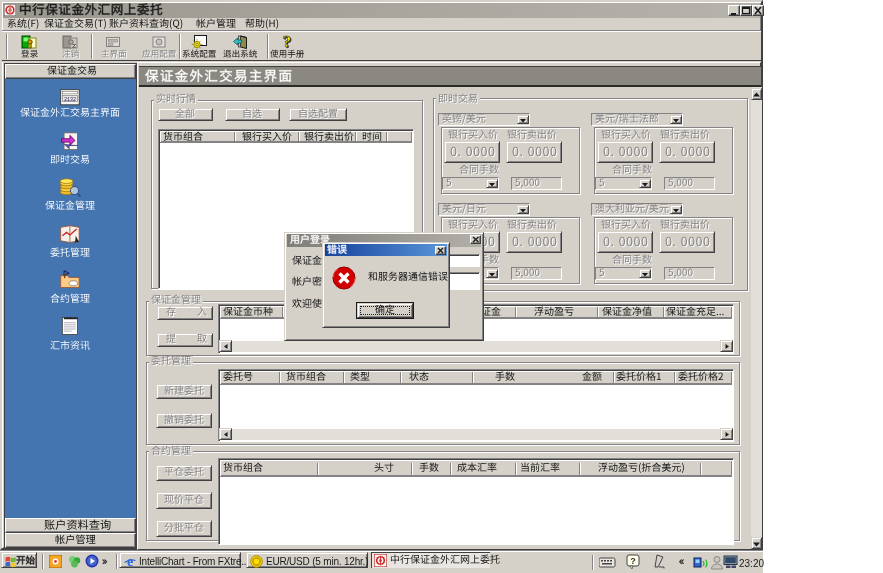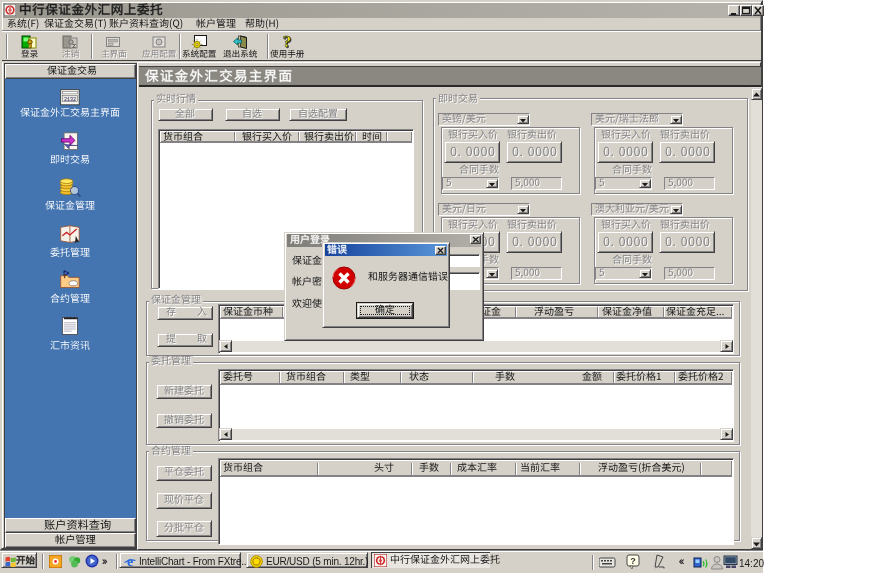--- a/index.html
+++ b/index.html
@@ -1836,21 +1836,21 @@
       <svg width="14" height="15" style="position:absolute;left:710px;top:4px">
         <circle cx="7" cy="4.5" r="3" fill="#cac7c0" stroke="#888"></circle>
         <path d="M1.5 14 a5.5 5 0 0 1 11 0z" fill="#cac7c0" stroke="#888"></path>
       </svg>
       <svg width="17" height="14" style="position:absolute;left:723px;top:4px">
         <rect x="1" y="1" width="13" height="8.5" fill="#9ab" stroke="#234"></rect>
         <rect x="2.2" y="2.2" width="10.6" height="6" fill="#334a66"></rect>
         <rect x="3" y="10.5" width="4.5" height="2.5" fill="#446"></rect>
         <rect x="8.5" y="10.5" width="4.5" height="2.5" fill="#446"></rect>
       </svg>
-      <div style="left:739px;top:7px;position:absolute;font-size:10px;color:#1a1a1a;z-index:32">14:20</div>
+      <div style="left:739px;top:7px;position:absolute;font-size:10px;color:#1a1a1a;z-index:32">23:20</div>
     </div>
   </div>
 <svg width="0" height="0" style="position:absolute">
     <defs>
       <path id="g4E2D" d="M4.58 -0.40L4.58 1.39L0.96 1.39L0.96 6.14L1.71 6.14L1.71 5.52L4.58 5.52L4.58 8.79L5.37 8.79L5.37 5.52L8.25 5.52L8.25 6.09L9.02 6.09L9.02 1.39L5.37 1.39L5.37 -0.40ZM1.71 4.78L1.71 2.12L4.58 2.12L4.58 4.78ZM8.25 4.78L5.37 4.78L5.37 2.12L8.25 2.12Z"></path>
       <path id="g884C" d="M4.35 0.20L4.35 0.92L9.27 0.92L9.27 0.20ZM2.67 -0.41C2.16 0.32 1.19 1.21 0.35 1.78C0.48 1.92 0.69 2.21 0.79 2.38C1.69 1.74 2.72 0.76 3.39 -0.11ZM3.91 2.96L3.91 3.68L7.28 3.68L7.28 7.83C7.28 7.99 7.21 8.04 7.02 8.05C6.84 8.06 6.16 8.06 5.45 8.03C5.56 8.25 5.67 8.56 5.70 8.77C6.68 8.77 7.25 8.77 7.59 8.66C7.92 8.53 8.04 8.30 8.04 7.84L8.04 3.68L9.55 3.68L9.55 2.96ZM3.07 1.74C2.38 2.88 1.28 4.04 0.25 4.78C0.40 4.93 0.67 5.26 0.78 5.41C1.15 5.11 1.54 4.75 1.92 4.36L1.92 8.83L2.66 8.83L2.66 3.54C3.08 3.04 3.46 2.52 3.78 2Z"></path>
       <path id="g4FDD" d="M4.52 0.74L8.24 0.74L8.24 2.58L4.52 2.58ZM3.80 0.07L3.80 3.26L5.98 3.26L5.98 4.50L3.06 4.50L3.06 5.19L5.54 5.19C4.86 6.25 3.80 7.26 2.77 7.77C2.94 7.91 3.17 8.18 3.29 8.36C4.27 7.79 5.28 6.79 5.98 5.68L5.98 8.80L6.73 8.80L6.73 5.65C7.40 6.75 8.36 7.80 9.28 8.38C9.41 8.19 9.64 7.93 9.81 7.78C8.84 7.26 7.82 6.25 7.18 5.19L9.54 5.19L9.54 4.50L6.73 4.50L6.73 3.26L8.99 3.26L8.99 0.07ZM2.77 -0.37C2.19 1.14 1.23 2.63 0.23 3.59C0.36 3.76 0.58 4.16 0.65 4.33C1.02 3.96 1.38 3.52 1.73 3.04L1.73 8.77L2.45 8.77L2.45 1.93C2.84 1.27 3.19 0.56 3.47 -0.15Z"></path>
       <path id="g8BC1" d="M1.02 0.31C1.56 0.78 2.24 1.43 2.57 1.85L3.09 1.33C2.76 0.92 2.06 0.29 1.51 -0.14ZM3.52 7.70L3.52 8.40L9.62 8.40L9.62 7.70L7.24 7.70L7.24 4.40L9.22 4.40L9.22 3.69L7.24 3.69L7.24 1.07L9.40 1.07L9.40 0.37L3.86 0.37L3.86 1.07L6.47 1.07L6.47 7.70L5.12 7.70L5.12 2.88L4.38 2.88L4.38 7.70ZM0.50 2.74L0.50 3.46L1.91 3.46L1.91 6.93C1.91 7.46 1.54 7.85 1.35 8.01C1.48 8.12 1.72 8.37 1.81 8.52C1.96 8.32 2.23 8.10 3.94 6.76C3.85 6.61 3.71 6.31 3.64 6.12L2.64 6.88L2.64 2.74Z"></path>
       <path id="g91D1" d="M1.98 5.82C2.36 6.39 2.75 7.18 2.91 7.66L3.56 7.38C3.40 6.89 2.99 6.13 2.60 5.58ZM7.33 5.57C7.08 6.13 6.63 6.93 6.28 7.43L6.85 7.67C7.21 7.21 7.67 6.48 8.04 5.85ZM4.99 -0.49C4.04 1 2.19 2.17 0.30 2.78C0.50 2.96 0.70 3.25 0.82 3.47C1.36 3.27 1.90 3.03 2.41 2.74L2.41 3.30L4.58 3.30L4.58 4.66L1.13 4.66L1.13 5.35L4.58 5.35L4.58 7.82L0.68 7.82L0.68 8.51L9.34 8.51L9.34 7.82L5.37 7.82L5.37 5.35L8.88 5.35L8.88 4.66L5.37 4.66L5.37 3.30L7.58 3.30L7.58 2.67C8.12 2.98 8.67 3.24 9.19 3.43C9.31 3.23 9.54 2.94 9.72 2.78C8.20 2.30 6.42 1.26 5.44 0.18L5.69 -0.18ZM7.46 2.60L2.66 2.60C3.54 2.08 4.35 1.44 5.01 0.71C5.68 1.40 6.55 2.07 7.46 2.60Z"></path>
       <path id="g5916" d="M2.31 -0.41C1.95 1.35 1.31 3 0.39 4.04C0.57 4.15 0.89 4.39 1.03 4.52C1.59 3.82 2.07 2.89 2.45 1.84L4.36 1.84C4.19 2.90 3.93 3.82 3.58 4.61C3.15 4.25 2.56 3.82 2.08 3.52L1.63 4.02C2.17 4.38 2.82 4.88 3.25 5.28C2.53 6.59 1.56 7.50 0.38 8.10C0.58 8.23 0.88 8.53 1.01 8.72C3.15 7.55 4.72 5.21 5.25 1.26L4.73 1.10L4.58 1.13L2.69 1.13C2.83 0.68 2.95 0.21 3.06 -0.27ZM6.11 -0.40L6.11 8.79L6.89 8.79L6.89 3.33C7.69 4 8.59 4.85 9.04 5.42L9.66 4.89C9.12 4.26 8.02 3.30 7.16 2.63L6.89 2.84L6.89 -0.40Z"></path>

